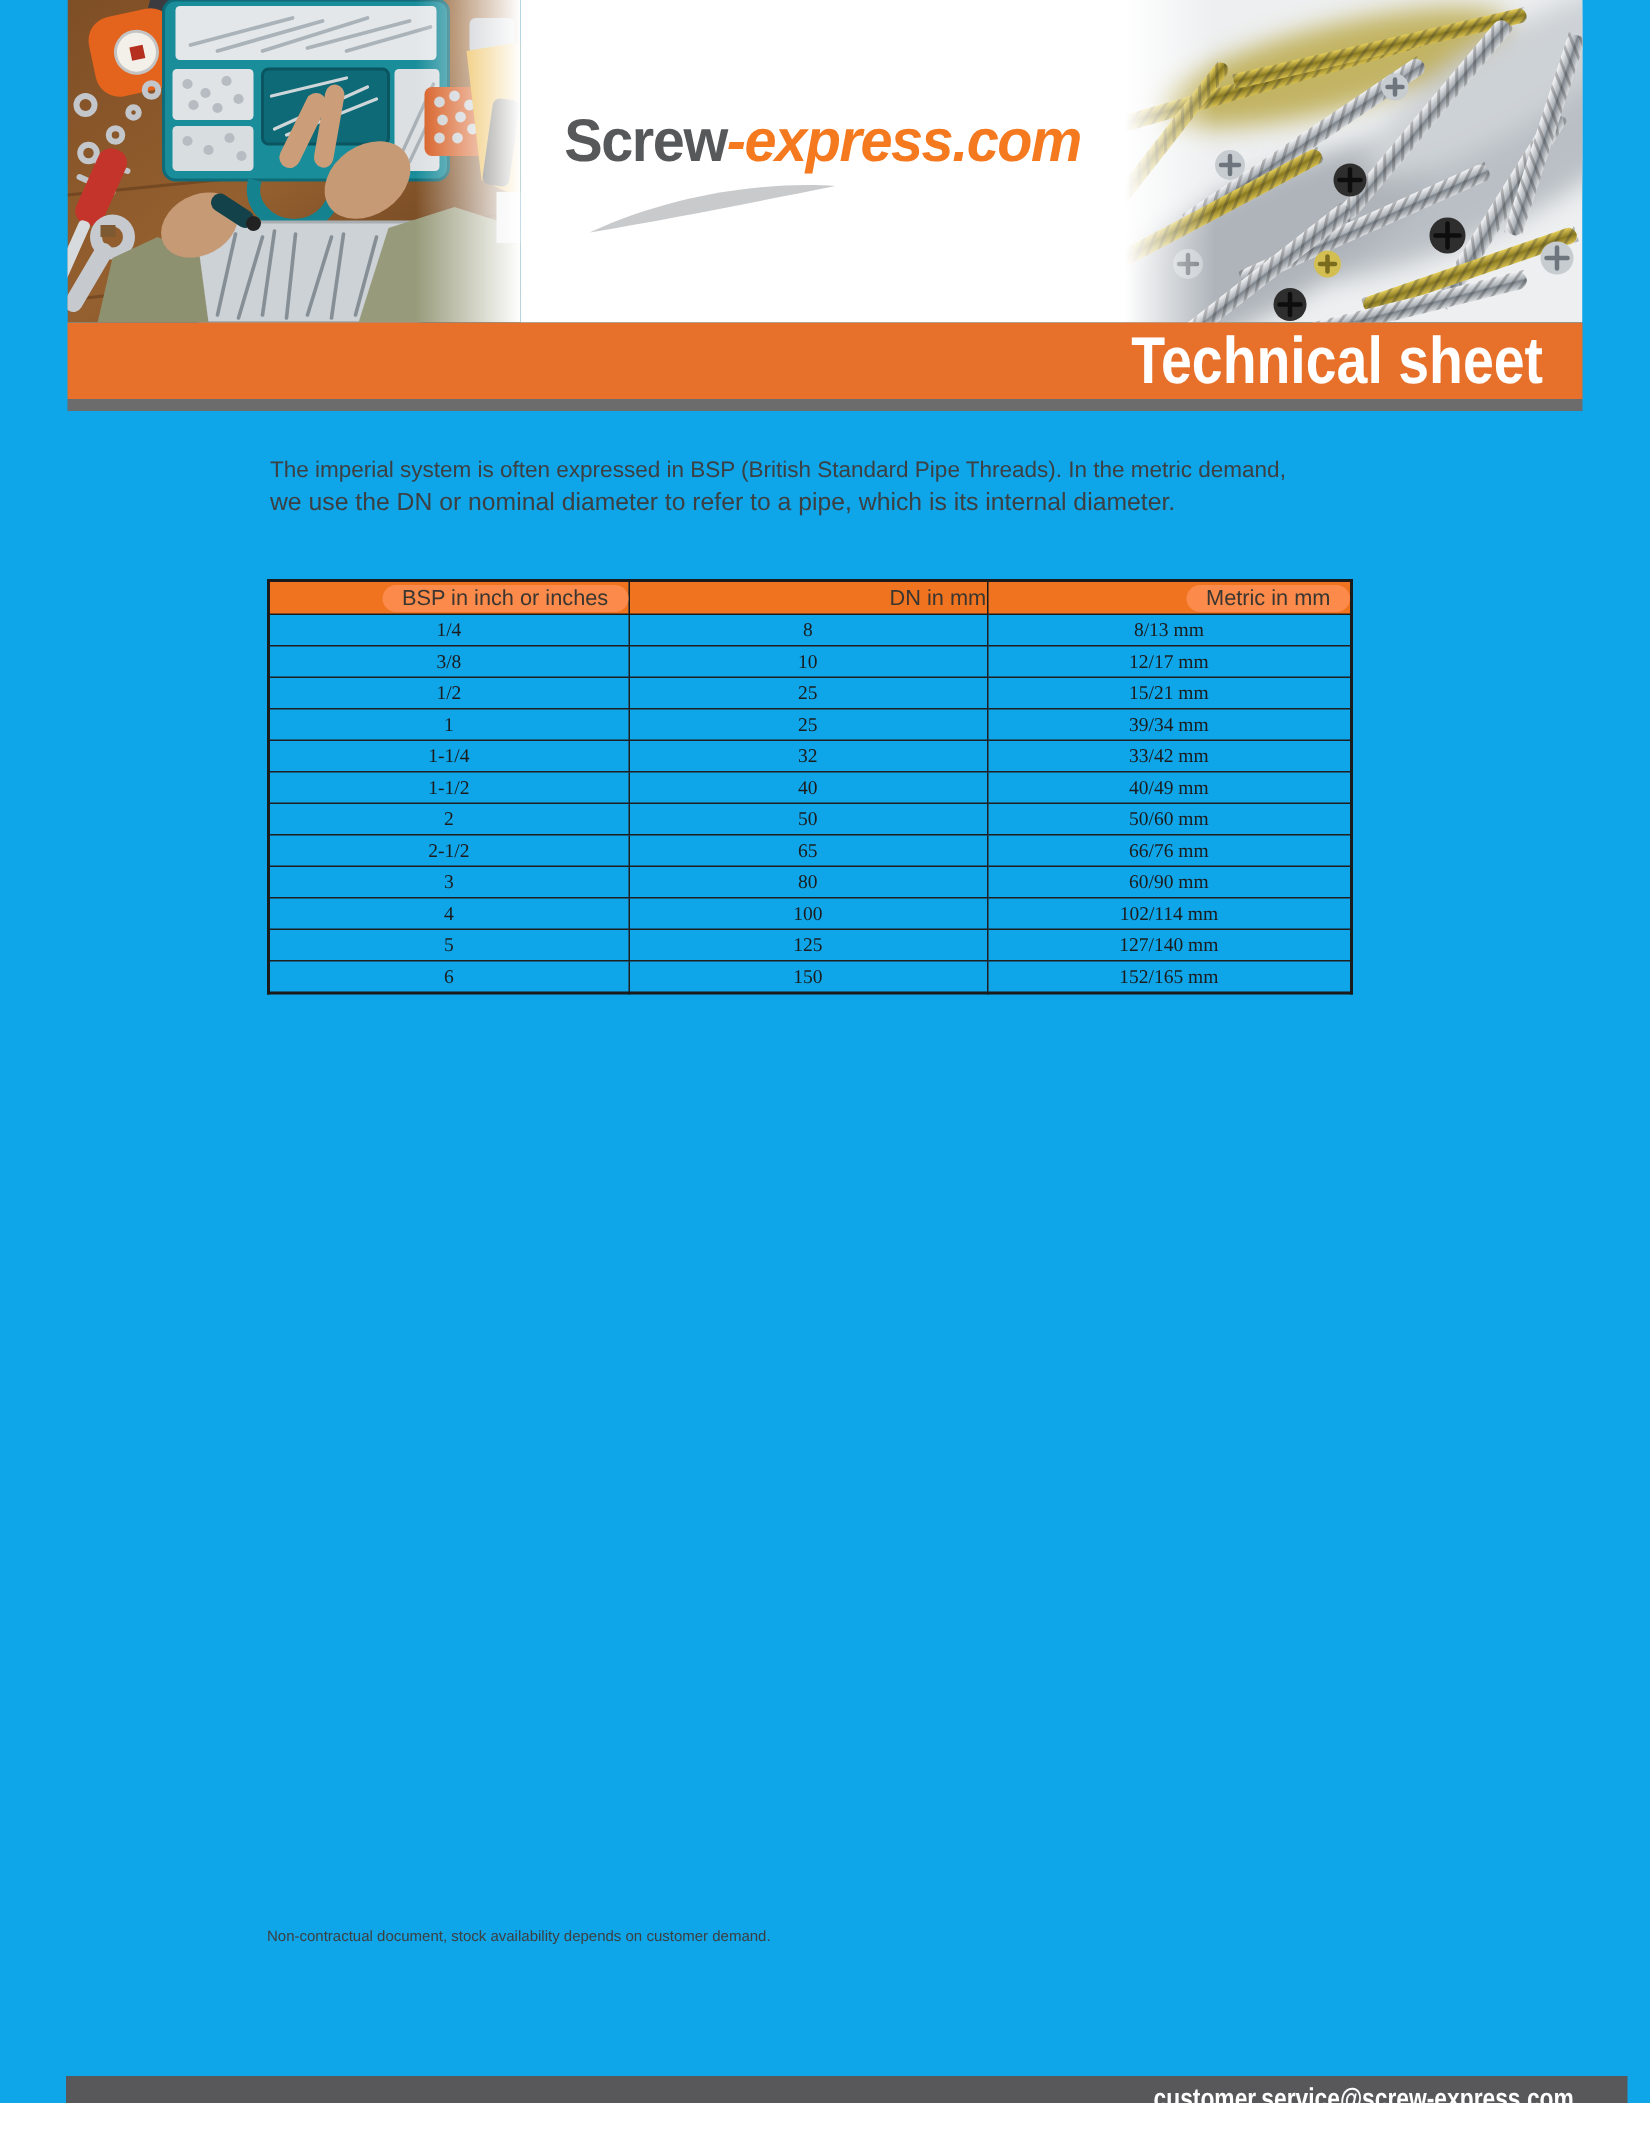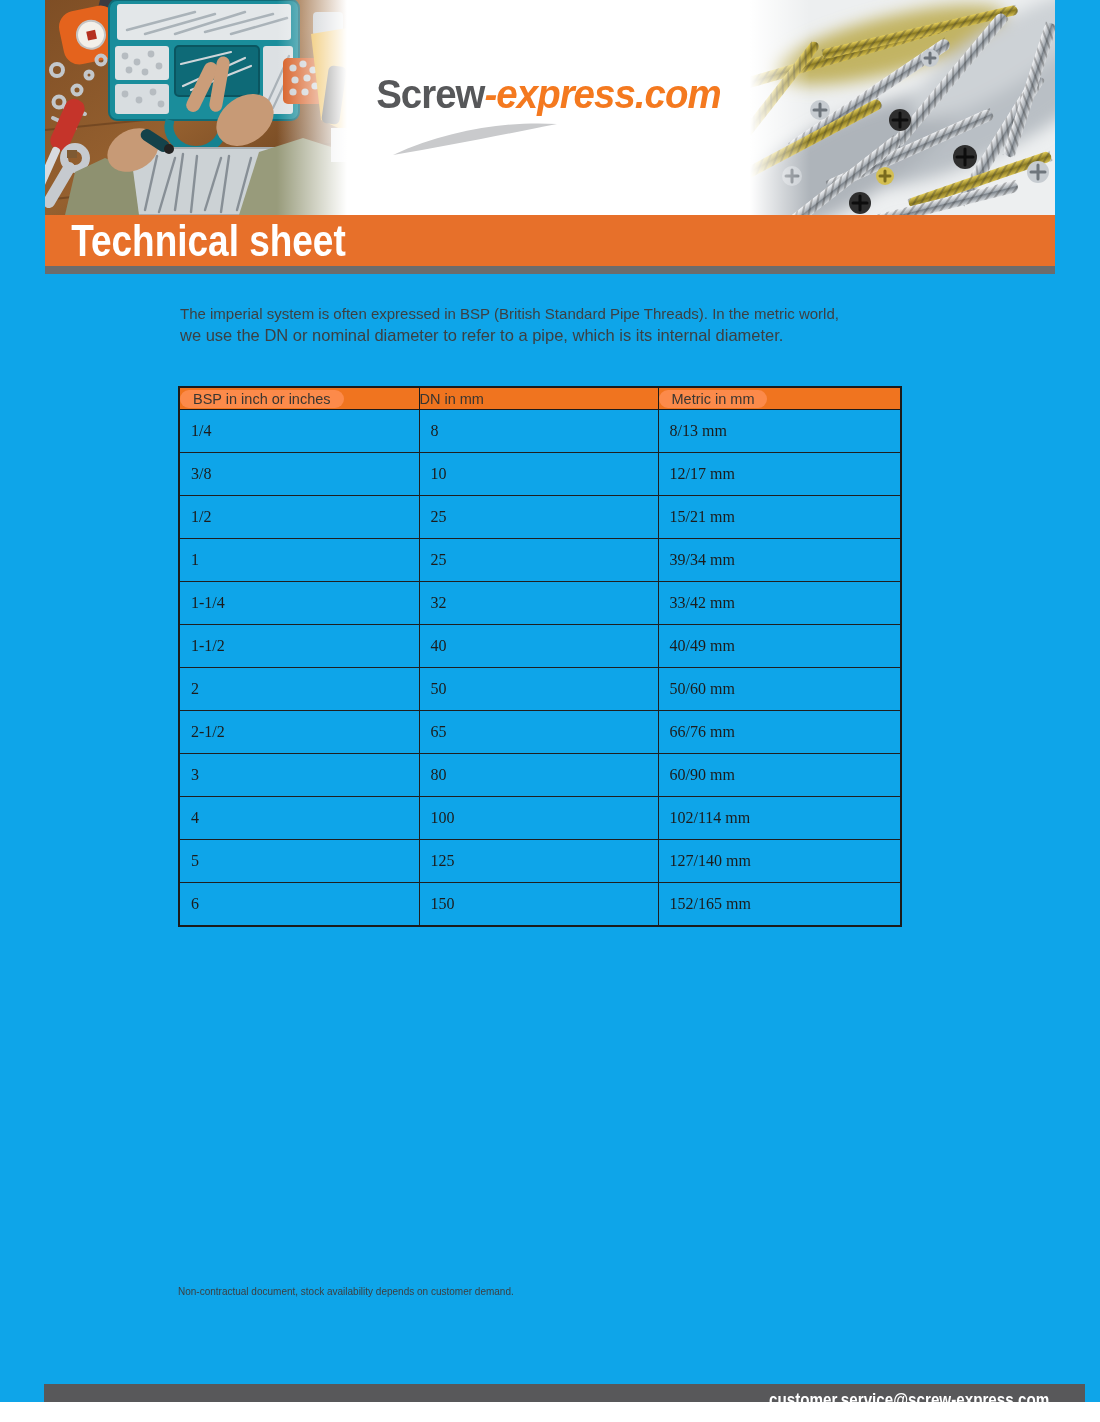--- a/index.html
+++ b/index.html
@@ -22,39 +22,39 @@
   .photo-right{position:absolute;left:750px;top:0;width:305px;height:215px;}
   .logo-zone{position:absolute;left:347px;top:0;width:403px;height:215px;background:#fff;
              display:flex;flex-direction:column;align-items:center;}
   .logo-text{margin-top:72px;font-size:40px;font-weight:bold;letter-spacing:-1px;
              transform:scaleX(.96);transform-origin:center;white-space:nowrap;}
   .logo-primary{color:var(--logo-gray);}
   .logo-secondary{color:var(--logo-orange);font-style:italic;}
   .swoosh{position:absolute;left:42px;top:118px;width:170px;height:42px;}
 
   .banner{position:absolute;left:45px;top:215px;width:1010px;height:51px;
-          background:var(--banner-orange);display:flex;align-items:center;justify-content:flex-start;}
+          background:var(--banner-orange);display:flex;align-items:center;justify-content:flex-end;}
   .banner-title{color:#fff;font-size:44px;font-weight:bold;line-height:1;
                 transform:scaleX(.84);transform-origin:center;white-space:nowrap;}
   .banner-shadow{position:absolute;left:45px;top:266px;width:1010px;height:8px;background:var(--divider-gray);}
 
   
   .intro{position:absolute;left:180px;top:304px;color:var(--text-dark);}
   .intro-line1{font-size:15px;line-height:20px;}
   .intro-line2{font-size:16.5px;line-height:23px;}
 
   
   .conv-table{position:absolute;left:178px;top:386px;width:722px;border-collapse:collapse;
               table-layout:fixed;border:2px solid #1b1b1b;}
   .conv-table col.c1{width:240px}.conv-table col.c2{width:239px}.conv-table col.c3{width:243px}
   .conv-table th{background:var(--table-header-orange);color:#3A3631;font-weight:400;
-                 font-size:14.5px;height:21px;border:1.5px solid #1b1b1b;text-align:left;padding:0;}
-  .conv-table td{font-family:"Liberation Serif","DejaVu Serif",serif;font-size:16px;
-                 color:var(--table-text);height:20px;
-                 border:1.5px solid #1f1f1f;padding:11px;}
+                 font-size:14.5px;height:21px;border:1.5px solid #1b1b1b;text-align:right;padding:0;}
+  .conv-table td{font-family:"Liberation Serif","DejaVu Serif",serif;font-size:13px;
+                 color:var(--table-text);text-align:center;height:20px;
+                 border:1.5px solid #1f1f1f;padding:0;}
   .hl{background:var(--highlight-orange);border-radius:9px;padding:1px 13px;}
 
   
   .note{position:absolute;left:178px;top:1286px;font-size:10px;color:var(--text-dark);}
   .email-bar{position:absolute;left:22px;top:1384px;width:1041px;height:32px;
              background:var(--footer-bar-gray);display:flex;align-items:center;justify-content:flex-end;margin-left:22px;}
   .email{color:#fff;font-weight:bold;font-size:19px;margin-right:36px;
          transform:scaleX(.8);transform-origin:right center;white-space:nowrap;}
 </style>
 </head>
@@ -320,21 +320,21 @@
     </g>
     <rect x="0" y="0" width="60" height="215" fill="url(#fadeL)"></rect>
   </svg>
 
   <div class="banner">
     <div class="banner-title">Technical sheet</div>
   </div>
   <div class="banner-shadow"></div>
 
   <div class="intro">
-    <div class="intro-line1">The imperial system is often expressed in BSP (British Standard Pipe Threads). In the metric world,</div>
+    <div class="intro-line1">The imperial system is often expressed in BSP (British Standard Pipe Threads). In the metric demand,</div>
     <div class="intro-line2">we use the DN or nominal diameter to refer to a pipe, which is its internal diameter.</div>
   </div>
 
   <table class="conv-table">
     <colgroup>
         <col class="c1">
         <col class="c2">
         <col class="c3">
       </colgroup>
     <thead>

